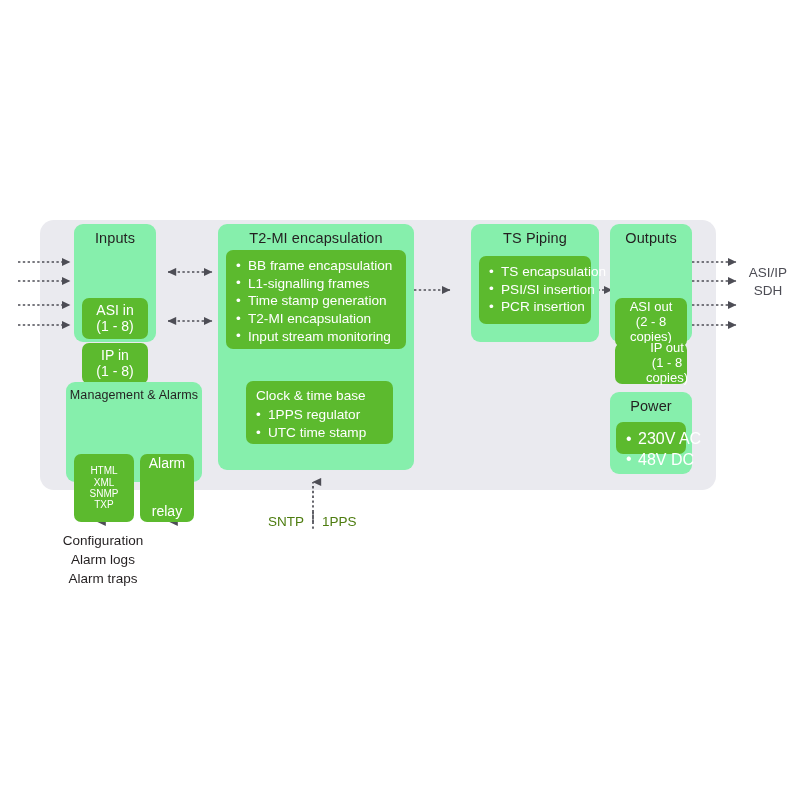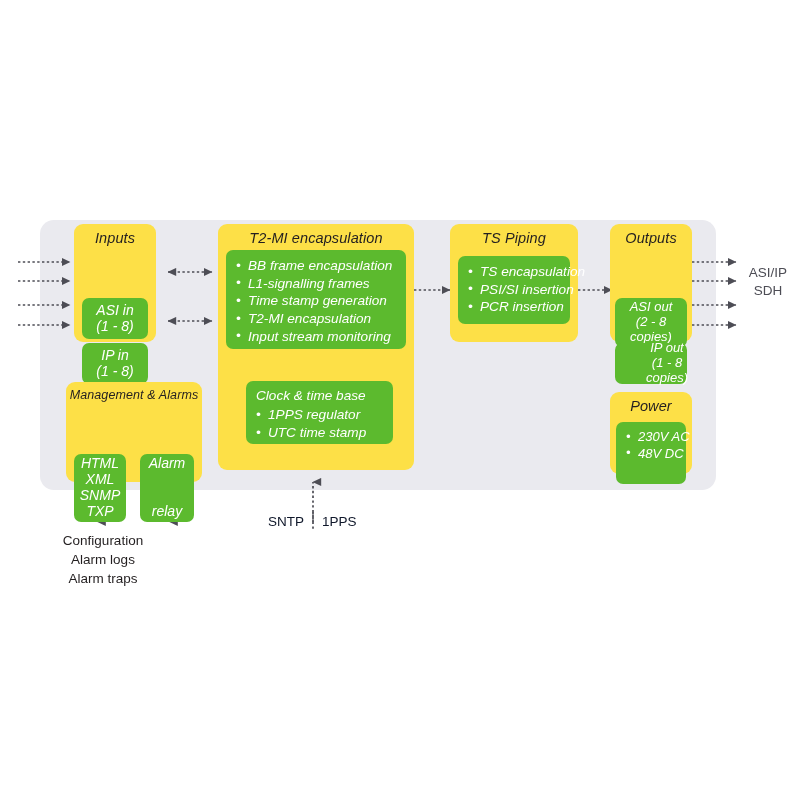--- a/index.html
+++ b/index.html
@@ -15,24 +15,23 @@
   .chassis{
     position:absolute;
     left:40px;top:220px;width:676px;height:270px;
     background:#eaeaef;
     border-radius:14px;
   }
 
   
   .group{
     position:absolute;
-    background:#fde047;
+    background:#86efac;
     border-radius:9px;
     box-sizing:border-box;
-    font-style:italic;
   }
   .group-title{
     position:absolute;
     left:0;right:0;top:6px;
     text-align:center;
     font-size:14.5px;
     color:#231f20;
     letter-spacing:.1px;
     white-space:nowrap;
   }
@@ -90,21 +89,21 @@
     position:absolute;
     font-size:13.5px;
     color:#231f20;
     line-height:1.42;
     text-align:center;
     white-space:pre;
   }
   .sig-label{
     position:absolute;
     font-size:13.5px;
-    color:#0f172a;
+    color:#4d7c0f;
     white-space:nowrap;
   }
 
   svg.wires{
     position:absolute;left:0;top:0;
     width:800px;height:800px;
     pointer-events:none;
   }
 </style>
 </head>
@@ -187,21 +186,21 @@
 
     <div class="chip" style="left:28px;top:157px;width:147px;height:63px;">
       <div class="chip-head">Clock &amp; time base</div>
       <div class="chip-list" style="padding:0 8px 0 10px;">
         <div class="li">1PPS regulator</div>
         <div class="li">UTC time stamp</div>
       </div>
     </div>
   </div>
 
-  <div class="group" style="left:450px;top:224px;width:128px;height:118px;">
+  <div class="group" style="left:471px;top:224px;width:128px;height:118px;">
     <div class="group-title">TS Piping</div>
 
     <div class="chip chip-list" style="left:8px;top:32px;width:112px;height:68px;">
       <div class="li">TS encapsulation</div>
       <div class="li">PSI/SI insertion</div>
       <div class="li">PCR insertion</div>
     </div>
   </div>
 
   <div class="group" style="left:610px;top:224px;width:82px;height:118px;">
@@ -217,37 +216,37 @@
       <div>(1 - 8 copies)</div>
     </div>
   </div>
 
   <div class="ext-label" style="left:740px;top:264px;width:56px;">ASI/IP
 SDH</div>
 
   <div class="group" style="left:66px;top:382px;width:136px;height:100px;">
     <div class="group-title small">Management &amp; Alarms</div>
 
-    <div class="chip chip-center" style="left:8px;top:24px;width:52px;height:68px;font-size:14px;">
+    <div class="chip chip-center" style="left:8px;top:24px;width:60px;height:68px;font-size:10px;">
       <div>HTML</div>
       <div>XML</div>
       <div>SNMP</div>
       <div>TXP</div>
     </div>
 
     <div class="chip chip-center" style="left:74px;top:24px;width:54px;height:68px;font-size:14px;gap:32px;">
       <div>Alarm</div>
       <div>relay</div>
     </div>
   </div>
 
   <div class="group" style="left:610px;top:392px;width:82px;height:82px;">
     <div class="group-title">Power</div>
 
-    <div class="chip chip-list" style="left:6px;top:30px;width:70px;height:62px;font-size:13px;">
+    <div class="chip chip-list" style="left:6px;top:30px;width:70px;height:32px;font-size:16px;">
       <div class="li">230V AC</div>
       <div class="li">48V DC</div>
     </div>
   </div>
 
   <div class="bottom-label" style="left:38px;top:531px;width:130px;">Configuration
 Alarm logs
 Alarm traps</div>
 
   <div class="sig-label" style="left:268px;top:514px;">SNTP</div>

